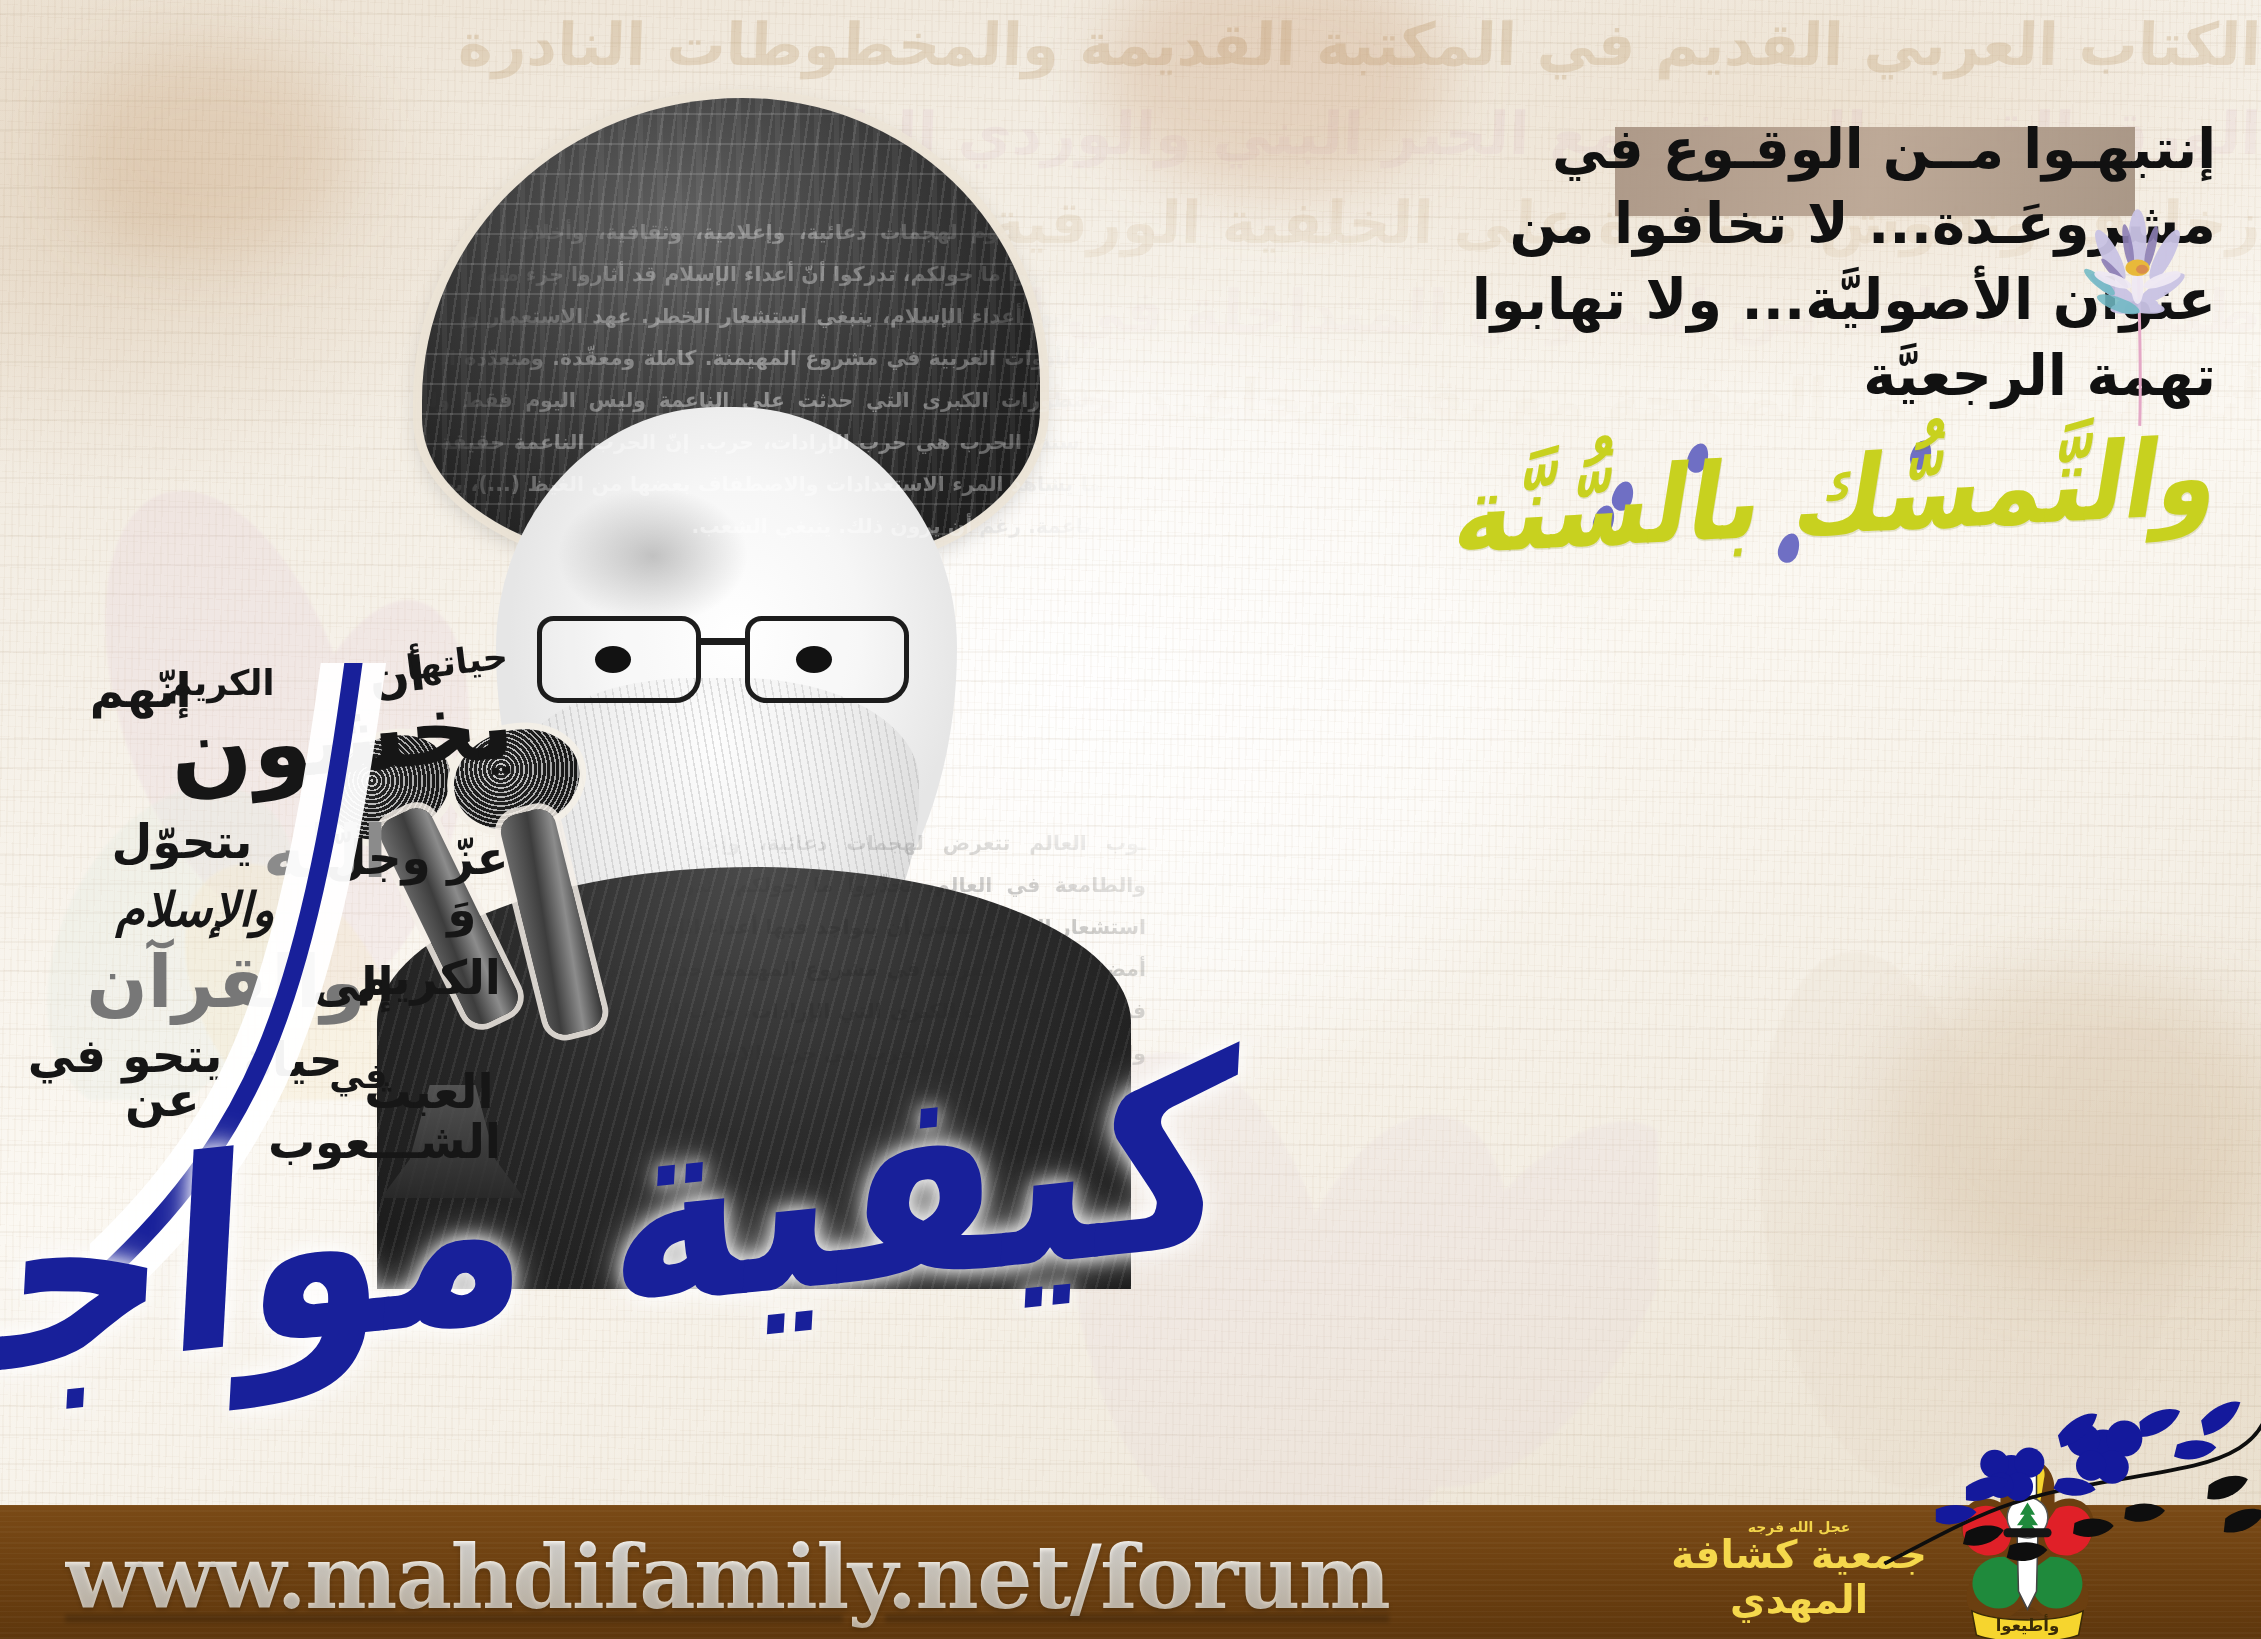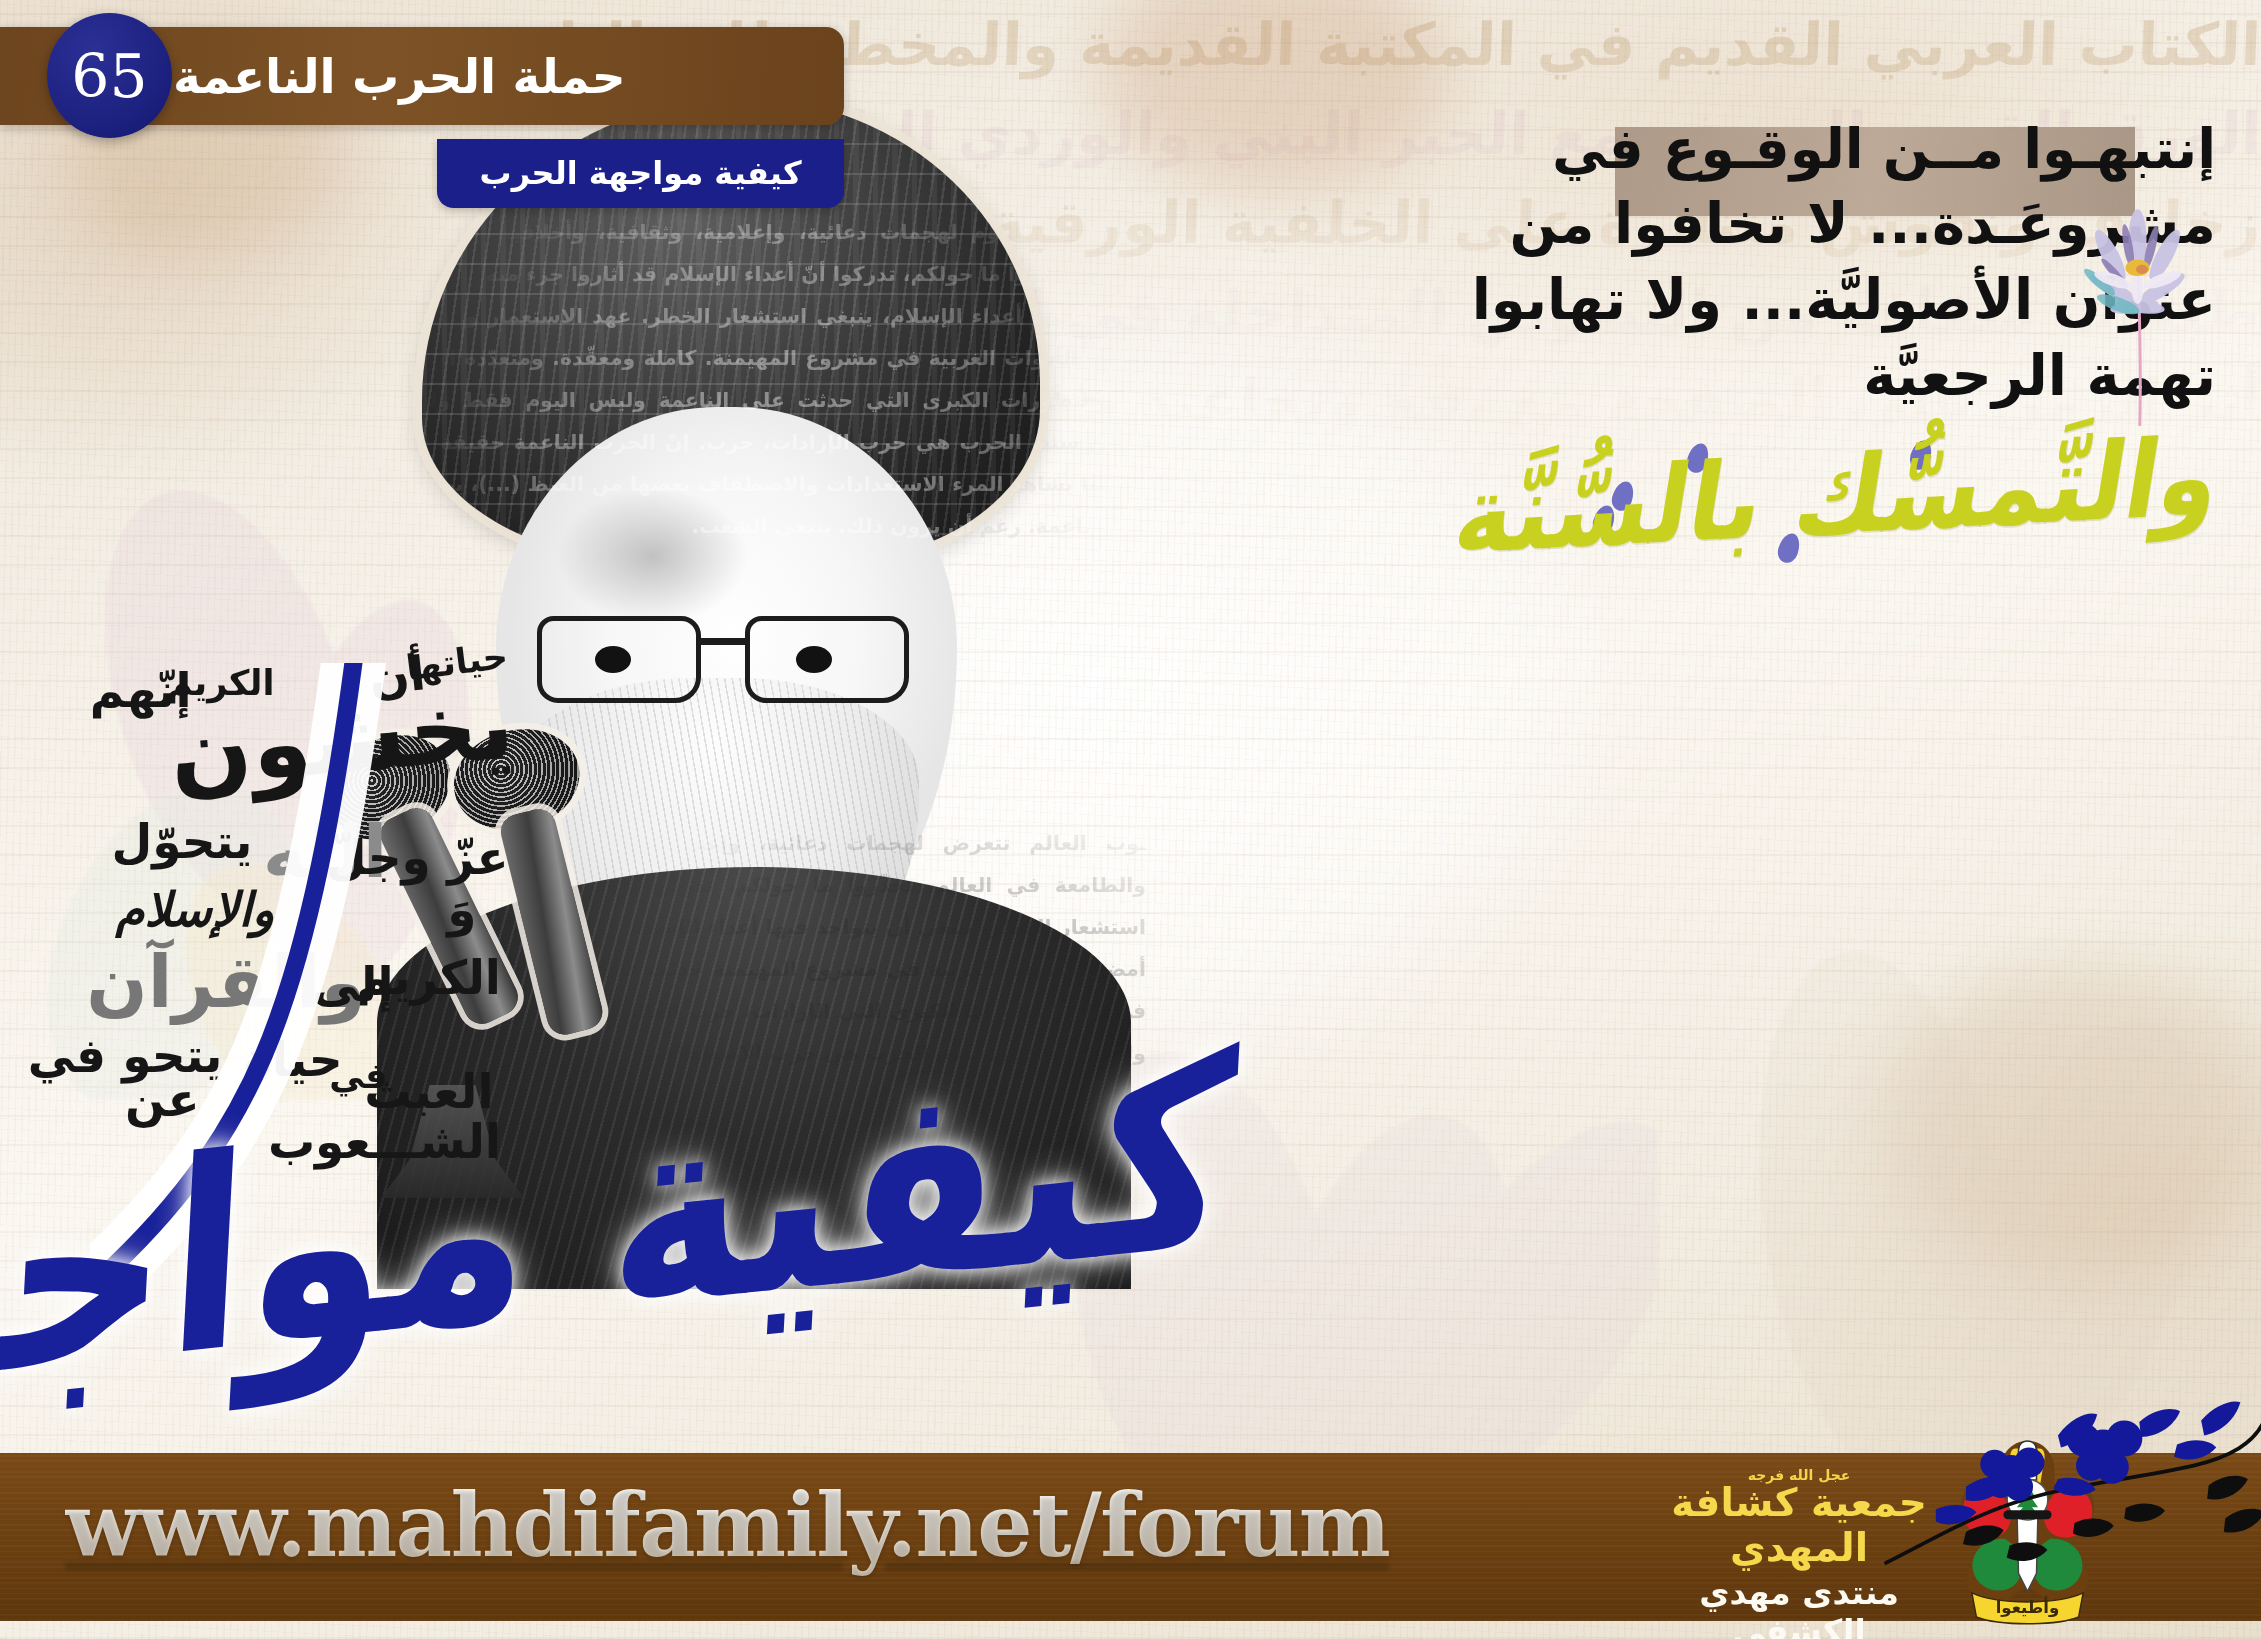--- a/index.html
+++ b/index.html
@@ -212,21 +212,21 @@
   }
   .calli-green .dot{ position:absolute; width:19.6px; height:30px; background:#6f6fc4; border-radius:50% 50% 50% 50%/60% 60% 40% 40%; transform:rotate(18deg); }
 
   .q-para{ margin-top:26px; font-size:53px; line-height:1.42; color:#141414; font-weight:700; text-align:justify; }
 
   
   .flower-tr{ position:absolute; right:7.5px; top:90px; width:143px; height:226px; z-index:26; pointer-events:none; }
 
   
   .footer{
-    position:absolute; left:0; bottom:18px; width:2261px; height:168px; z-index:40;
+    position:absolute; left:0; bottom:0; width:2261px; height:134px; z-index:40;
     background:
       repeating-linear-gradient(0deg, rgba(255,255,255,.03) 0 1.5px, rgba(0,0,0,0) 1.5px 5.3px),
       linear-gradient(180deg,#7a4a16 0%,#6b3f10 55%,#5e370d 100%);
   }
   .f-url{
     position:absolute; left:65px; top:21px;
     font-family:"DejaVu Serif","Liberation Serif",serif;
     font-size:87px; font-weight:700; letter-spacing:-1.5px;
     background:linear-gradient(180deg,#ffffff 0%,#f2ece2 40%,#d9ccb9 100%);
     -webkit-background-clip:text; background-clip:text; color:transparent;
@@ -275,27 +275,20 @@
       <ellipse cx="740" cy="430" rx="130" ry="280" transform="rotate(34 740 430)"></ellipse>
     </g>
   </svg>
   <svg class="ghost-petal" style="left:1658px;top:844px;width:618px;height:678px;" viewBox="0 0 820 900">
     <g fill="#e2d3c0" opacity=".40">
       <ellipse cx="300" cy="500" rx="160" ry="360" transform="rotate(-8 300 500)"></ellipse>
       <ellipse cx="560" cy="540" rx="140" ry="320" transform="rotate(18 560 540)"></ellipse>
     </g>
   </svg>
 
-  <div class="hdr">
-    <div class="hdr-bar">
-      <div class="hdr-num">65</div>
-      <div class="hdr-title">حملة الحرب الناعمة</div>
-    </div>
-    <div class="hdr-sub">كيفية مواجهة الحرب</div>
-  </div>
 
   <div class="portrait">
     <div class="p-turban"></div>
     <div class="p-face"></div>
     <div class="p-beard"></div>
     <div class="p-glasses">
       <div class="p-lens l"></div>
         <div class="p-lens r"></div>
         <div class="p-bridge"></div>
       <div class="p-pupil l"></div>

